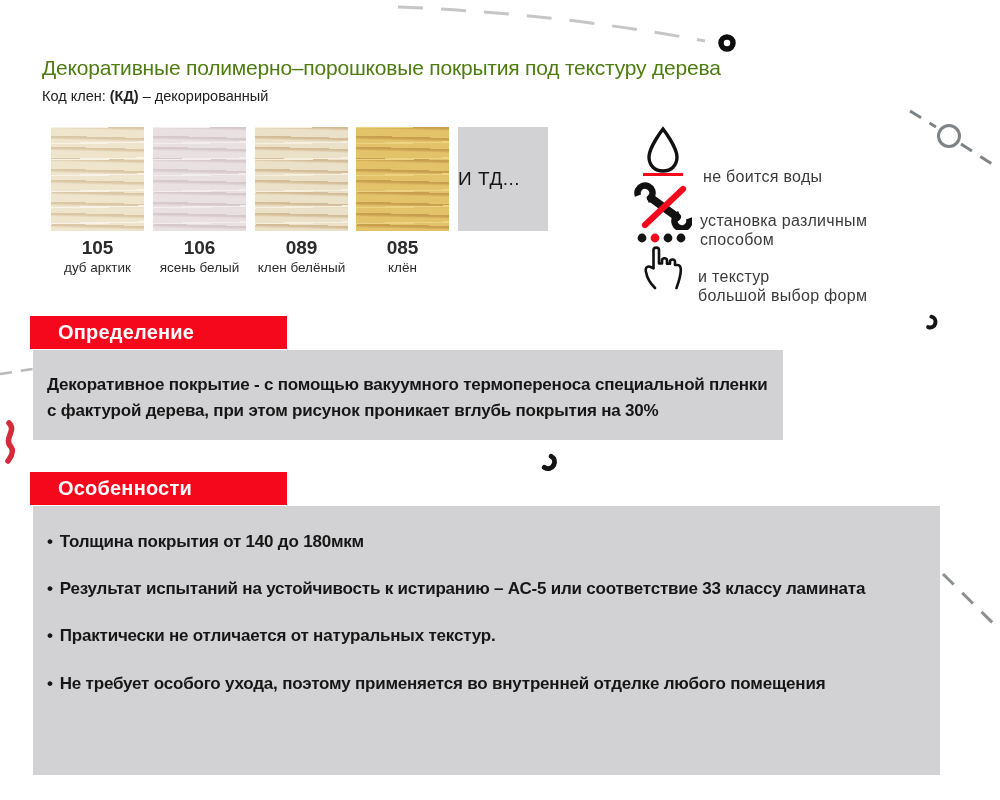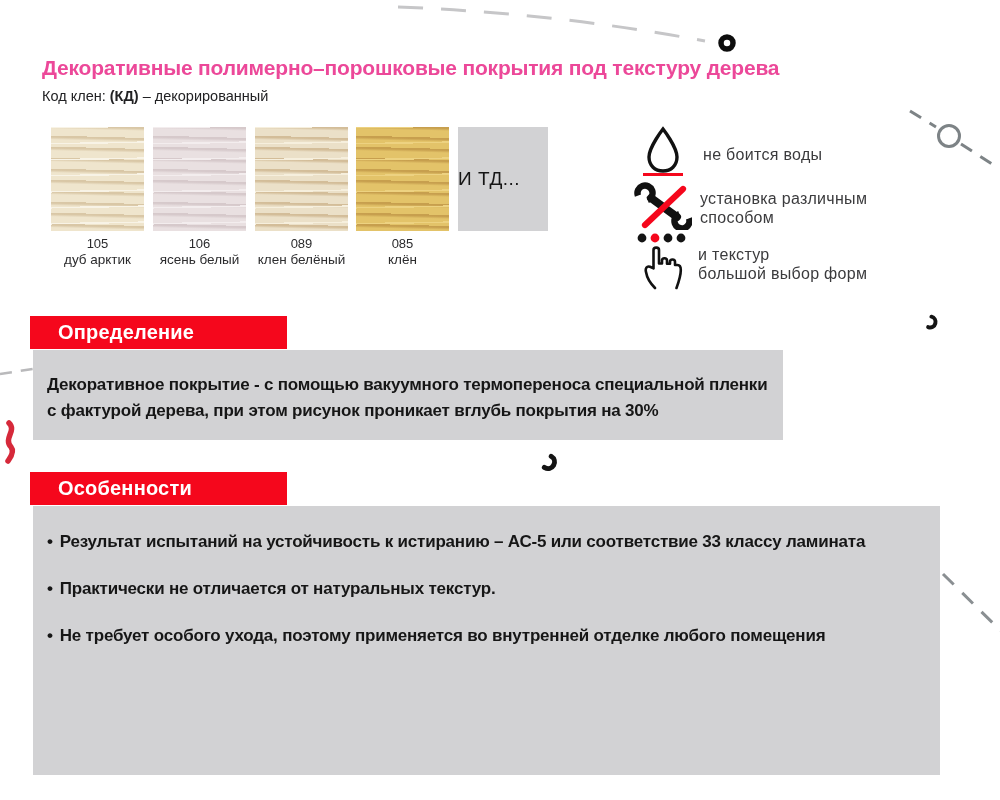--- a/index.html
+++ b/index.html
@@ -5,39 +5,39 @@
   html,body{margin:0;padding:0;}
   body{
     width:1000px;height:800px;position:relative;overflow:hidden;
     background:#ffffff;
     font-family:"Liberation Sans","DejaVu Sans",sans-serif;
     color:#1c1c1e;
   }
   .abs{position:absolute;}
 
   
-  .title{left:42px;top:56px;font-size:21px;font-weight:bold;letter-spacing:-0.2px;color:#ec4899;}
+  .title{left:42px;top:56px;font-size:21px;font-weight:normal;letter-spacing:-0.2px;color:#4d7c0f;}
   .subtitle{left:42px;top:88px;font-size:14.5px;color:#222224;}
   .subtitle b{font-weight:bold;}
 
   
   .swatch{top:127px;width:93px;height:104px;
     background:
       repeating-linear-gradient(179deg, var(--light) 0 1.5px, transparent 1.5px 7px, transparent 7px 16px),
       repeating-linear-gradient(181.5deg, var(--streak) 0 1.5px, var(--base) 4px 11px);
   }
   .swatch-label{top:236px;width:105px;text-align:center;line-height:1.25;}
-  .swatch-code{font-size:13px;color:#2b2b2d;}
+  .swatch-code{font-size:19px;color:#2b2b2d;font-weight:bold;}
   .swatch-name{font-size:13.5px;color:#2b2b2d;}
   .etc-box{left:458px;top:127px;width:90px;height:104px;background:#d2d2d4;
     display:flex;align-items:center;justify-content:flex-start;
     font-size:19px;letter-spacing:0.5px;color:#161616;}
 
   
-  .feat-label{font-size:16px;color:#3b3b3d;line-height:1.2;letter-spacing:0.3px;}
+  .feat-label{font-size:16px;color:#3b3b3d;line-height:1.2;letter-spacing:0.3px;margin-top:22px;}
 
   
   .red-head{left:30px;width:257px;height:33px;background:var(--accent);
     color:#ffffff;font-size:20px;font-weight:bold;letter-spacing:0.2px;
     line-height:33px;padding-left:28px;box-sizing:border-box;}
   .gray-panel{background:#d2d2d4;box-sizing:border-box;color:#161616;}
   .def-panel{left:33px;top:350px;width:750px;height:90px;padding:22px 14px;
     font-size:17px;font-weight:bold;letter-spacing:-0.2px;line-height:1.5;}
   .feat-panel{left:33px;top:506px;width:907px;height:269px;padding:22px 16px 10px 14px;
     font-size:17px;font-weight:bold;letter-spacing:-0.2px;}
@@ -127,20 +127,23 @@
   <div>и текстур</div>
   <div>большой выбор форм</div>
 </div>
 
 <div class="abs red-head" style="top: 316px; --accent: #f5071c;">Определение</div>
 <div class="abs gray-panel def-panel">Декоративное покрытие - с помощью вакуумного термопереноса специальной пленки с фактурой дерева, при этом рисунок проникает вглубь покрытия на 30%</div>
 
 <div class="abs red-head" style="top: 472px; --accent: #f5071c;">Особенности</div>
 <div class="abs gray-panel feat-panel">
   <div class="bullet">
+    <span class="dot">•</span><span>Толщина покрытия от 140 до 180мкм</span>
+  </div>
+  <div class="bullet">
     <span class="dot">•</span><span>Результат испытаний на устойчивость к истиранию – АС-5 или соответствие 33 классу ламината</span>
   </div>
   <div class="bullet">
     <span class="dot">•</span><span>Практически не отличается от натуральных текстур.</span>
   </div>
   <div class="bullet">
     <span class="dot">•</span><span>Не требует особого ухода, поэтому применяется во внутренней отделке любого помещения</span>
   </div>
 </div>
 

